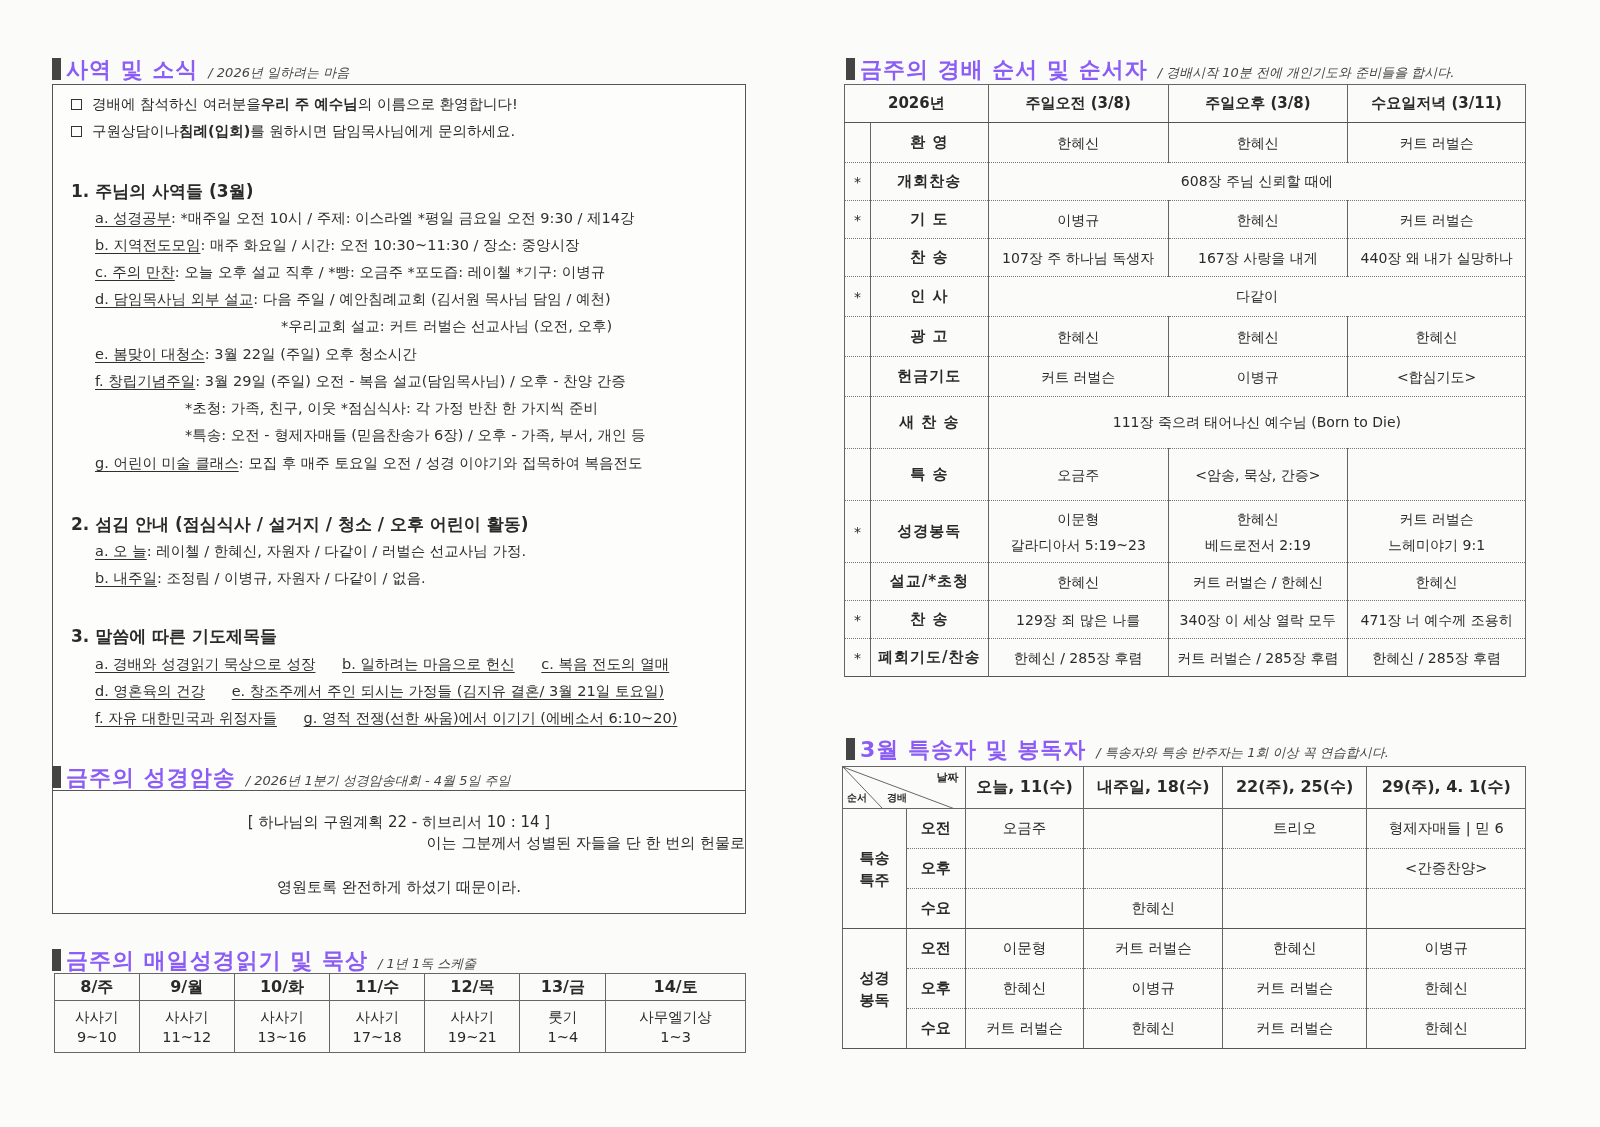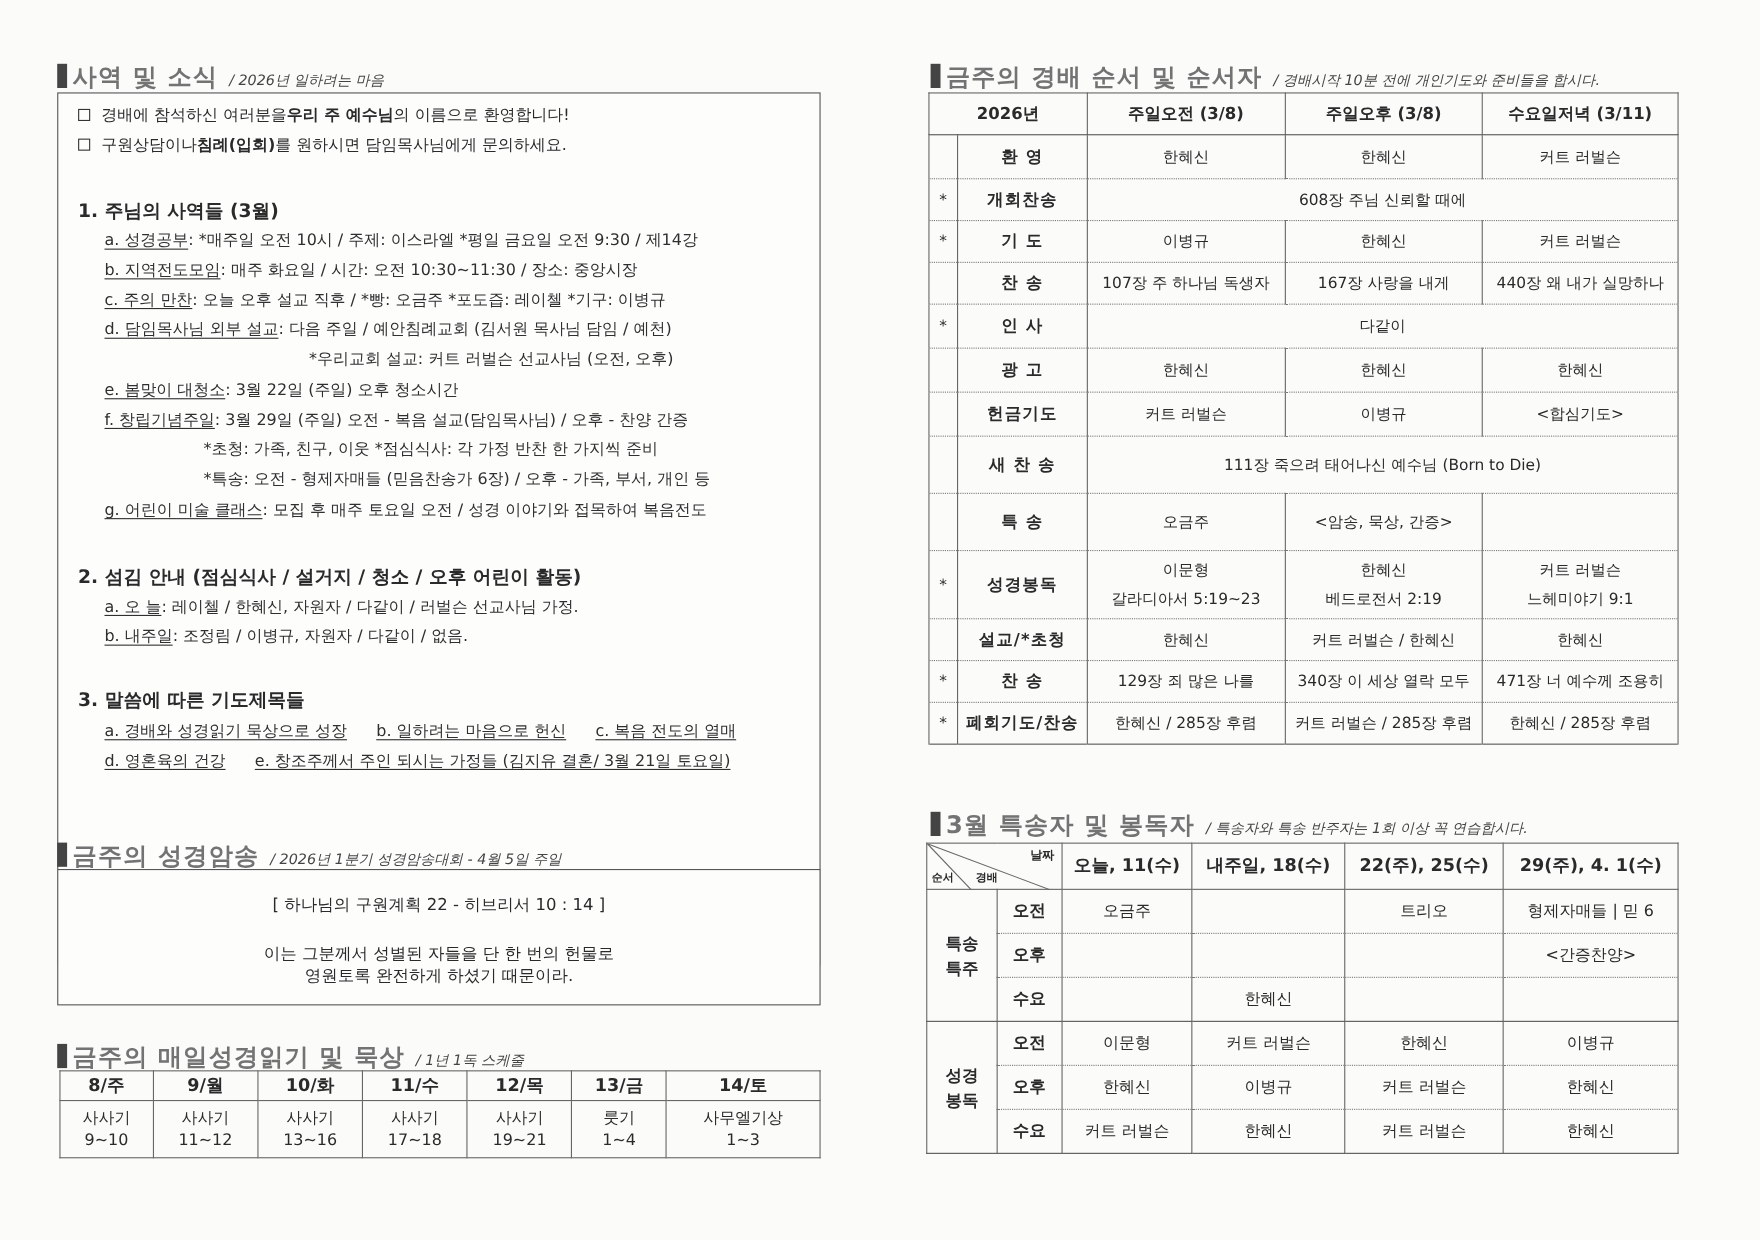--- a/index.html
+++ b/index.html
@@ -4,21 +4,21 @@
   <style>
     * { box-sizing: border-box; margin: 0; padding: 0; }
     html, body { width: 1600px; height: 1127px; background: #fbfbf9; overflow: hidden; }
     body { font-family: "DejaVu Sans", "Liberation Sans", sans-serif; color: #2a2a2a; position: relative; }
     .page { position: absolute; top: 0; }
     .left { left: 52px; width: 708px; }
     .right { left: 852px; width: 720px; }
 
     .sec-title { display: flex; align-items: baseline; position: absolute; white-space: nowrap; }
     .sec-title .bar { display: inline-block; width: 9px; height: 22px; background: #444; margin-right: 5px; transform: translateY(3px); }
-    .sec-title .main { font-size: 22px; font-weight: bold; color: #737373; letter-spacing: 1px; }
+    .sec-title .main { font-size: 22px; font-weight: bold; color: #8b5cf6; letter-spacing: 1px; }
     .sec-title .sub { font-size: 13px; font-style: italic; color: #444; margin-left: 10px; }
 
     .box { position: absolute; border: 1.5px solid #555; background: #fdfdfc; }
 
     
     .notice { font-size: 14.5px; display: flex; align-items: center; position: absolute; left: 18px; }
     .notice .chk { width: 11px; height: 11px; border: 1.5px solid #333; margin-right: 10px; }
     .notice b { font-weight: bold; }
 
     .h2 { position: absolute; left: 18px; font-size: 17px; font-weight: bold; color: #2a2a2a; }
@@ -94,30 +94,34 @@
     <div class="h2" style="top:540px;">3. 말씀에 따른 기도제목들</div>
     <div class="item" style="top:570px;">
       <span class="u">a. 경배와 성경읽기 묵상으로 성장</span>
       <span class="u" style="margin-left:22px;">b. 일하려는 마음으로 헌신</span>
       <span class="u" style="margin-left:22px;">c. 복음 전도의 열매</span>
     </div>
     <div class="item" style="top:597px;">
       <span class="u">d. 영혼육의 건강</span>
       <span class="u" style="margin-left:22px;">e. 창조주께서 주인 되시는 가정들 (김지유 결혼/ 3월 21일 토요일)</span>
     </div>
+    <div class="item" style="top:624px;">
+      <span class="u">f. 자유 대한민국과 위정자들</span>
+      <span class="u" style="margin-left:22px;">g. 영적 전쟁(선한 싸움)에서 이기기 (에베소서 6:10~20)</span>
+    </div>
   </div>
 
   <div class="sec-title" style="left:0; top:763px;">
     <span class="bar"></span>
     <span class="main">금주의 성경암송</span>
     <span class="sub">/ 2026년 1분기 성경암송대회 - 4월 5일 주일</span>
   </div>
   <div class="box" style="left:0; top:790px; width:694px; height:124px;">
     <div class="verse" style="top:22px;">[ 하나님의 구원계획 22 - 히브리서 10 : 14 ]</div>
-    <div class="verse" style="top:67px;">이는 그분께서 성별된 자들을 단 한 번의 헌물로</div>
+    <div class="verse" style="top:43px;text-align:right;">이는 그분께서 성별된 자들을 단 한 번의 헌물로</div>
     <div class="verse" style="top:87px;text-align:center;">영원토록 완전하게 하셨기 때문이라.</div>
   </div>
 
   <div class="sec-title" style="left:0; top:946px;">
     <span class="bar"></span>
     <span class="main">금주의 매일성경읽기 및 묵상</span>
     <span class="sub">/ 1년 1독 스케줄</span>
   </div>
   <table class="reading" style="left:2px; top:973px; width:692px; border:1.5px solid #555;">
     <tbody>

